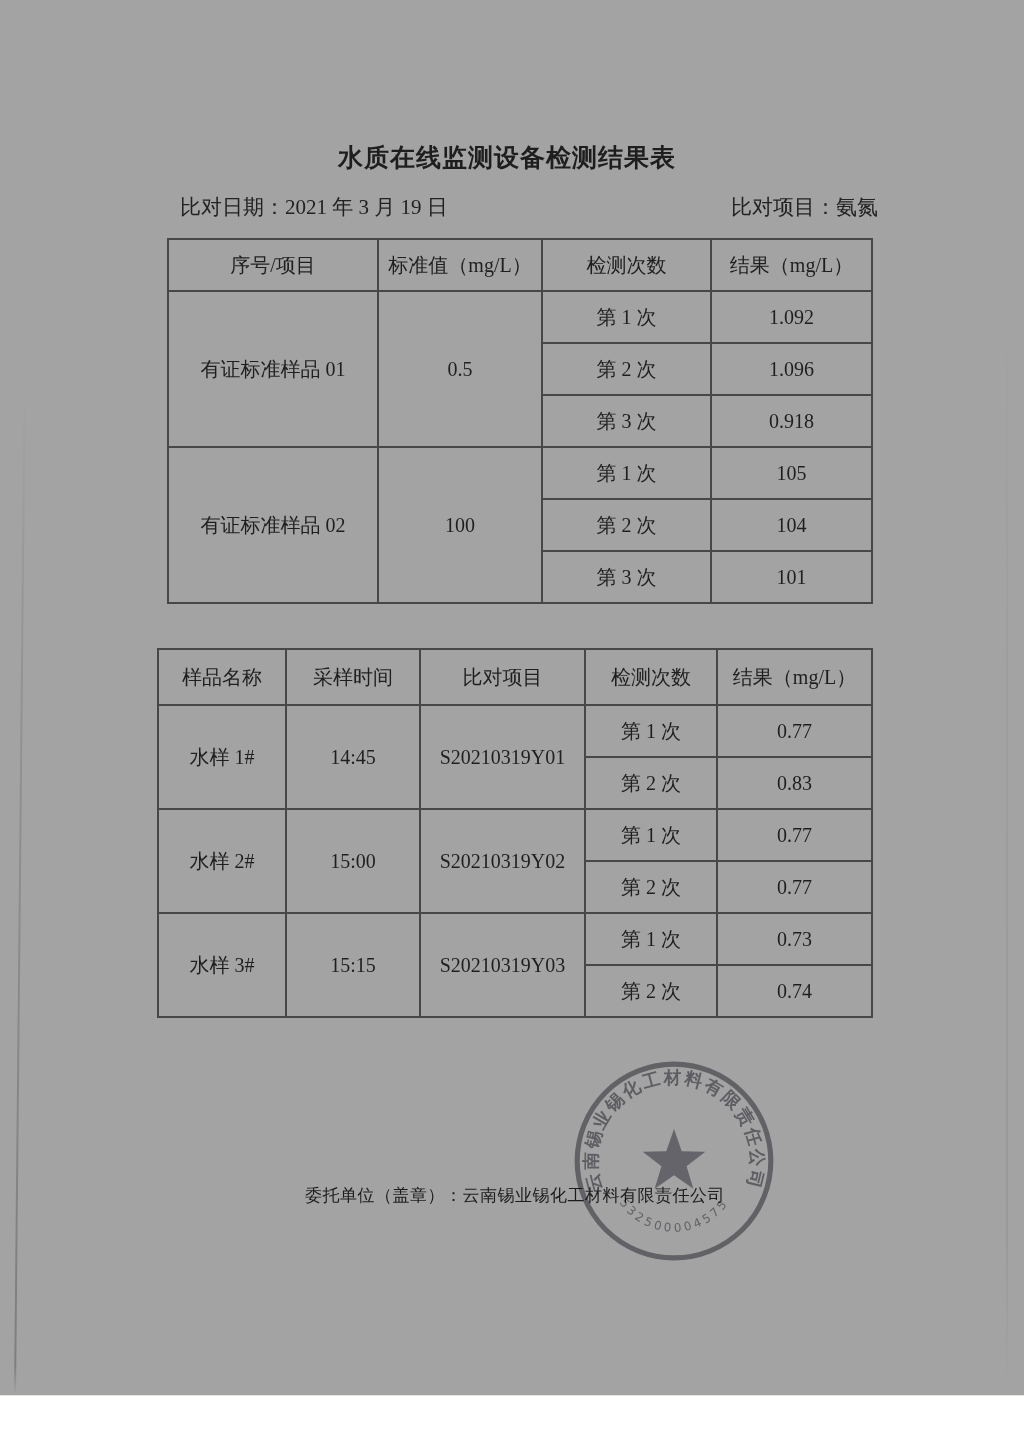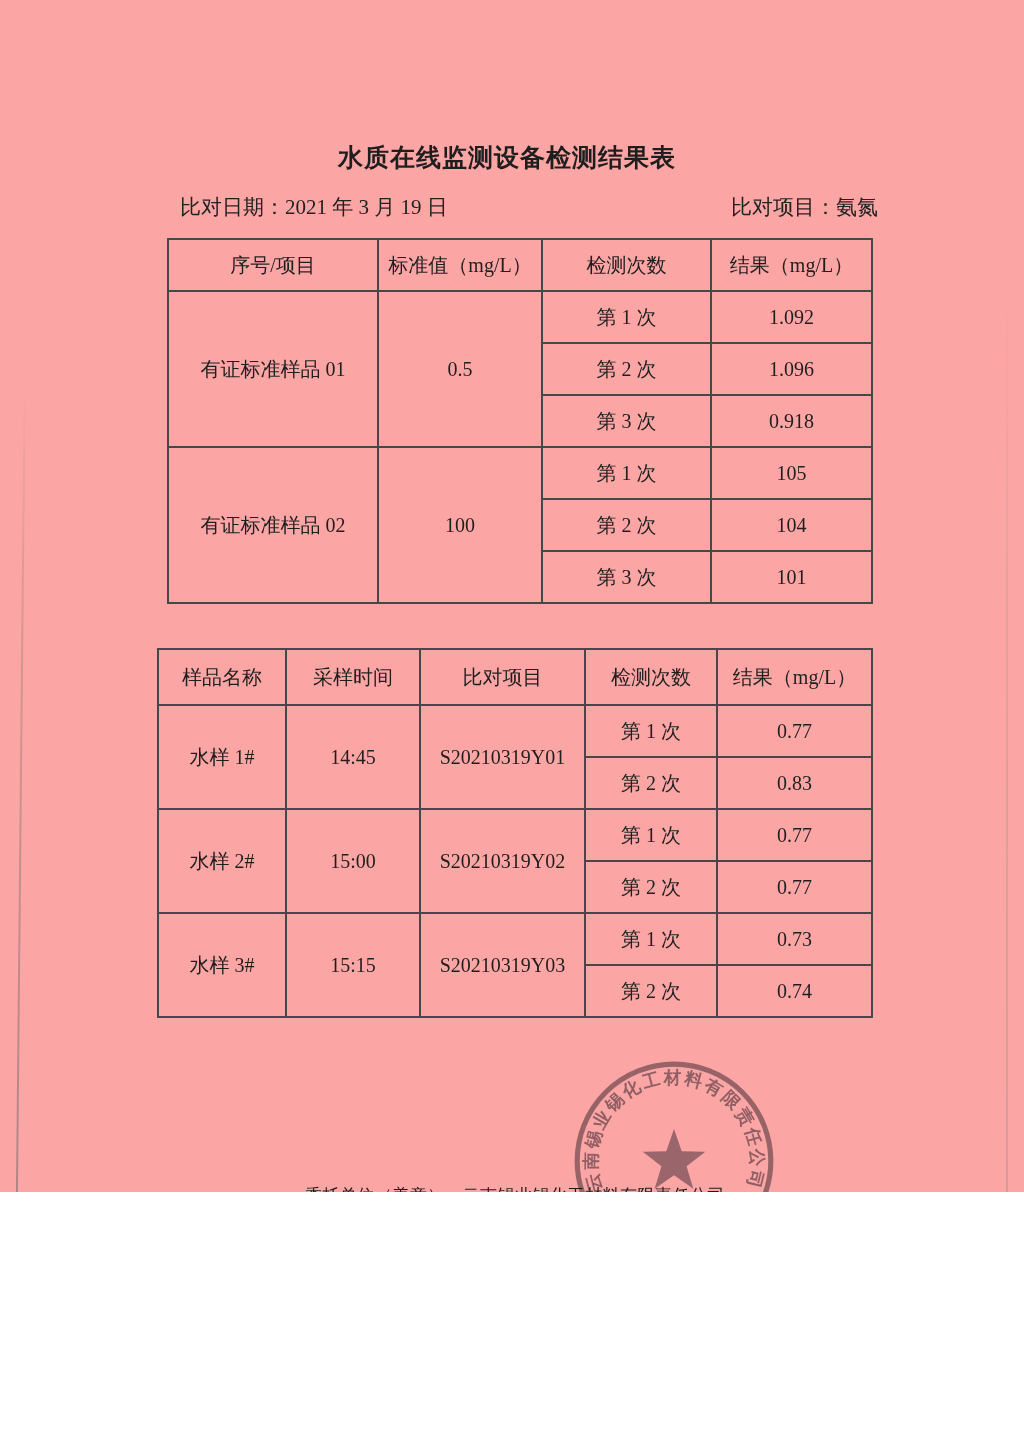--- a/index.html
+++ b/index.html
@@ -1,19 +1,19 @@
 <!DOCTYPE html>
 <html><head>
 <meta charset="utf-8">
 <style>
   html,body{margin:0;padding:0;background:#ffffff;}
   .page{
     position:relative;
-    width:1024px;height:1192px;
-    background:#fca5a5;
+    width:1024px;height:1448px;
+    background:#a3a3a3;
     overflow:hidden;
     font-family:"Liberation Serif","DejaVu Serif",serif;
     color:#242424;
   }
   
   .edge-left{
     position:absolute;left:14px;top:385px;width:2px;height:1010px;
     background:linear-gradient(to bottom,
       rgba(120,120,120,0) 0%,
       rgba(110,110,110,.28) 25%,

